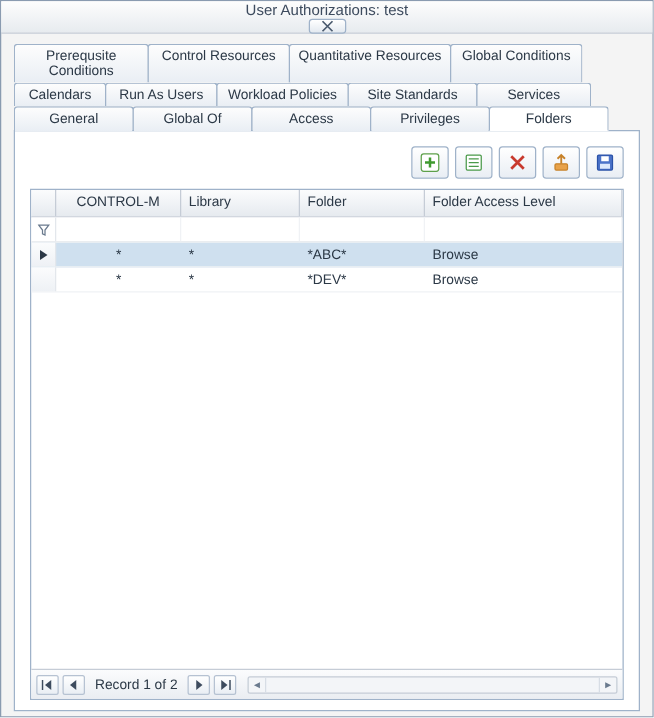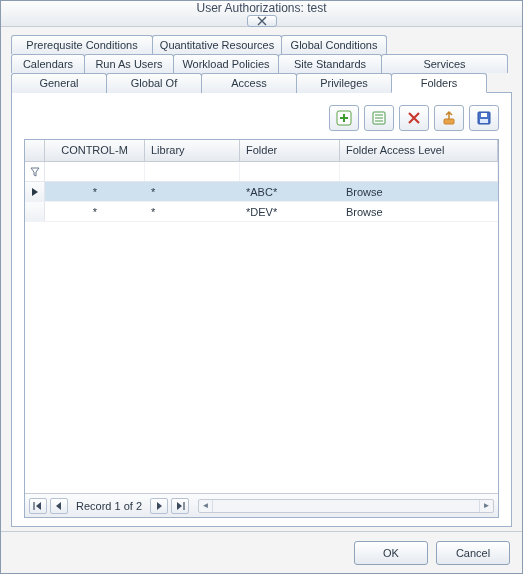--- a/index.html
+++ b/index.html
@@ -226,30 +226,31 @@
     <div class="close-btn">
       <svg viewBox="0 0 10 10">
           <path d="M1 1 L9 9 M9 1 L1 9" stroke="#4a5a6e" stroke-width="1.4" fill="none"></path>
         </svg>
     </div>
   </div>
 
   <div class="content">
     <div class="tabs">
       <div class="tab-row" id="tabrow1">
-          <div class="tab" style="width: 142px;">Prerequsite Conditions</div>
+          <div class="tab" style="width: 108px;">Prerequsite Conditions</div>
+          <div class="tab" style="width: 114px;">Control Resources</div>
           <div class="tab" style="width: 130px;">Quantitative Resources</div>
           <div class="tab" style="width: 106px;">Global Conditions</div>
         </div>
       <div class="tab-row" id="tabrow2">
           <div class="tab" style="width: 74px;">Calendars</div>
           <div class="tab" style="width: 90px;">Run As Users</div>
           <div class="tab" style="width: 106px;">Workload Policies</div>
           <div class="tab" style="width: 104px;">Site Standards</div>
-          <div class="tab" style="width: 127px;">Services</div>
+          <div class="tab" style="width: 92px;">Services</div>
         </div>
       <div class="tab-row" id="tabrow3">
           <div class="tab" style="width: 96px;">General</div>
           <div class="tab" style="width: 96px;">Global Of</div>
           <div class="tab" style="width: 96px;">Access</div>
           <div class="tab" style="width: 96px;">Privileges</div>
           <div class="tab active" style="width: 96px;">Folders</div>
         </div>
     </div>
 
@@ -354,17 +355,13 @@
           </div>
           <div class="hscroll">
             <div class="harrow left">◄</div>
             <div class="harrow right">►</div>
           </div>
         </div>
       </div>
     </div>
   </div>
 
-  <div class="footer">
-    <button class="dlg-btn">OK</button>
-    <button class="dlg-btn">Cancel</button>
-  </div>
 </div>
 
 </body></html>

